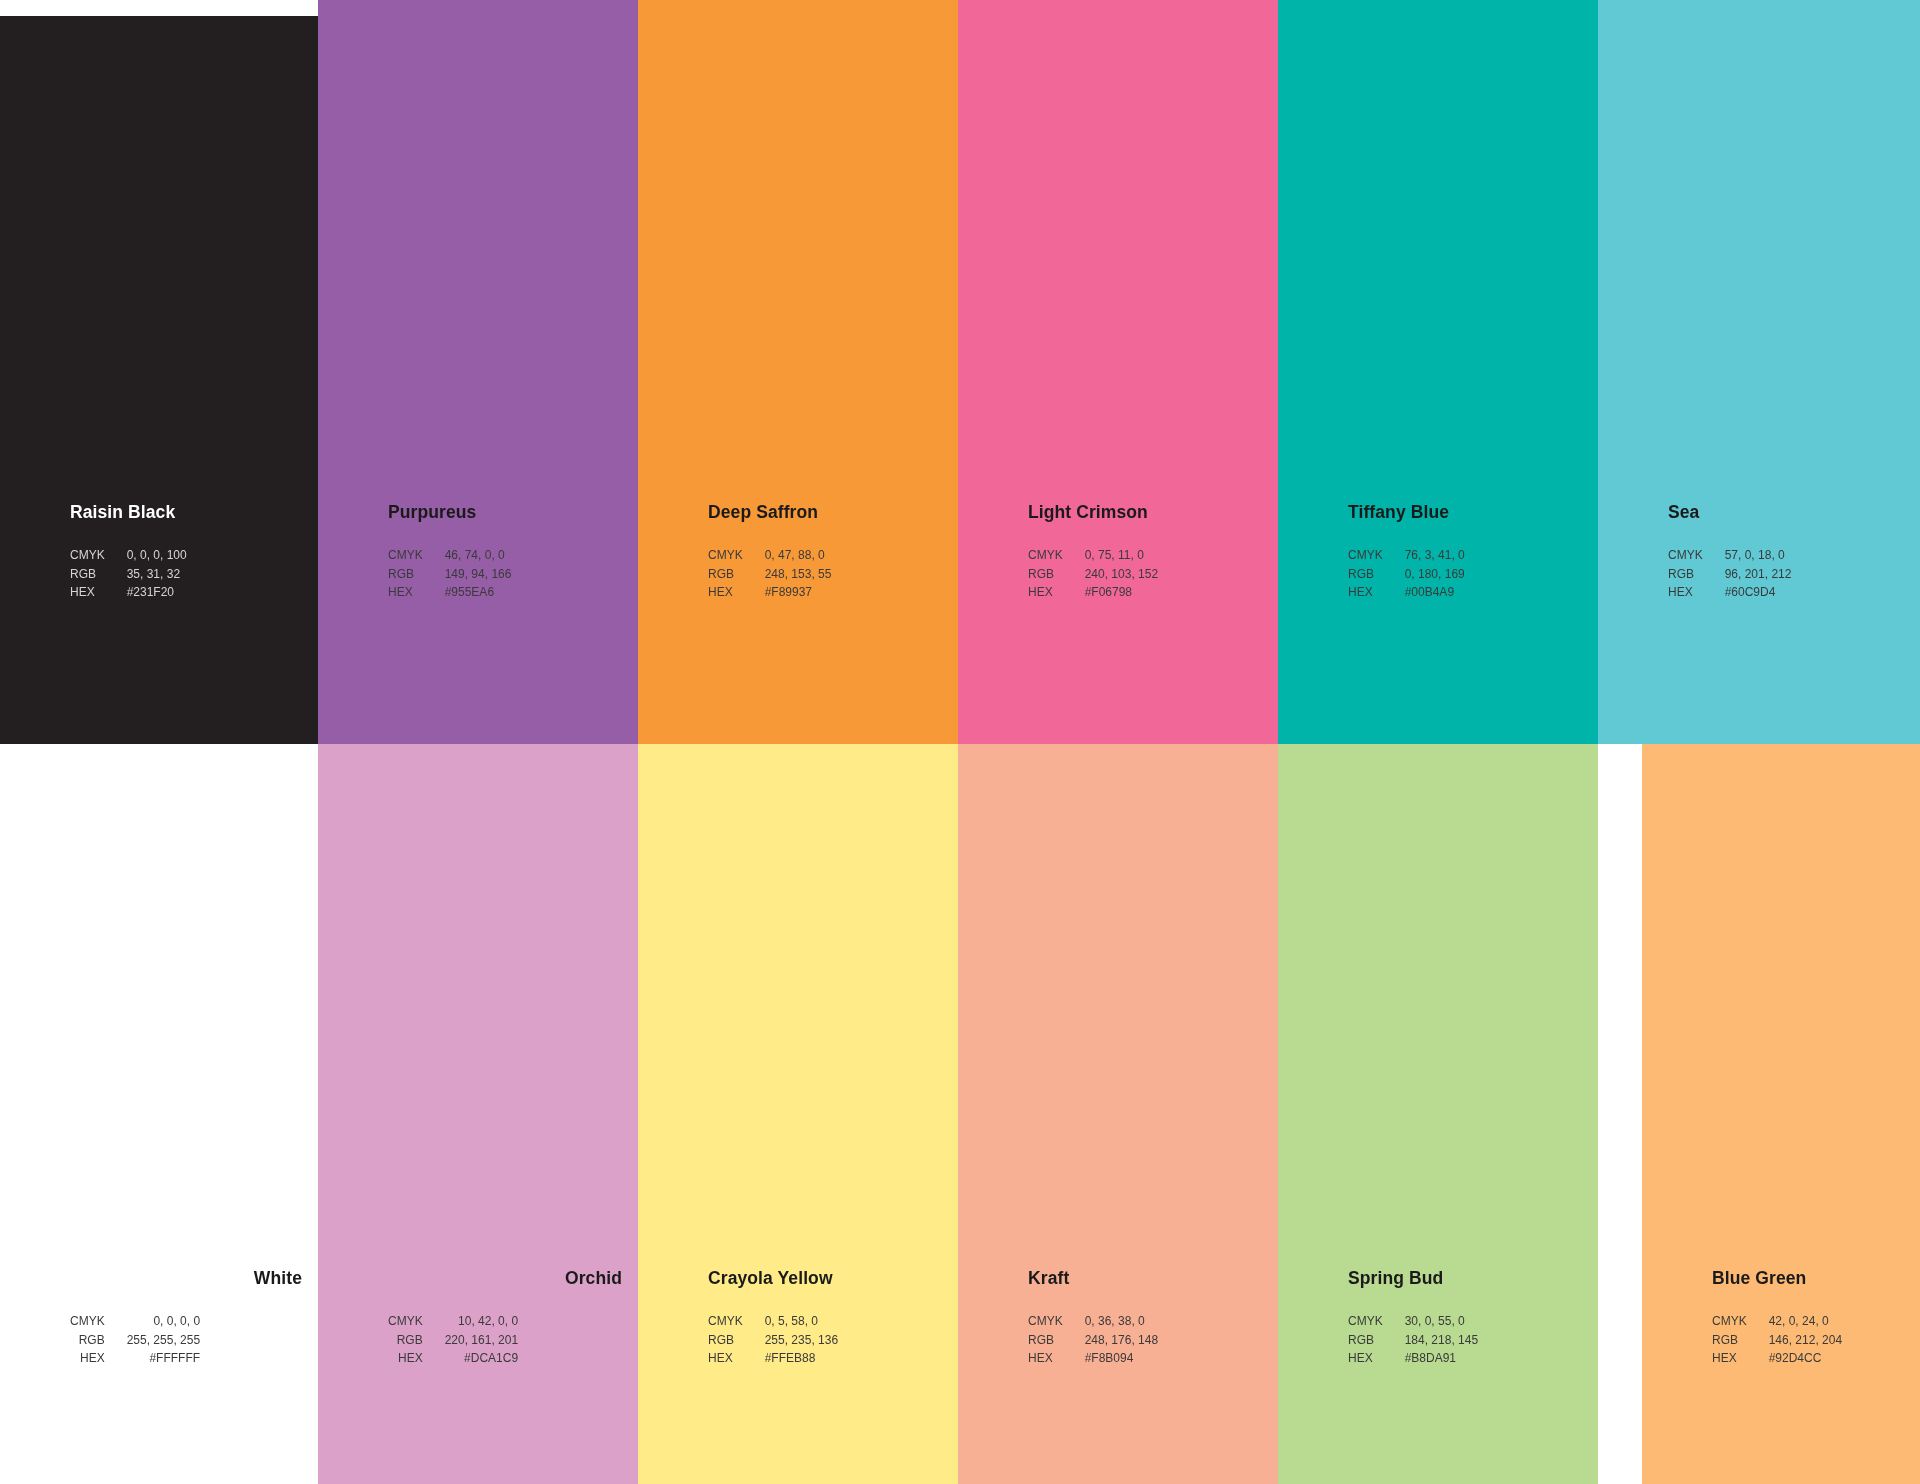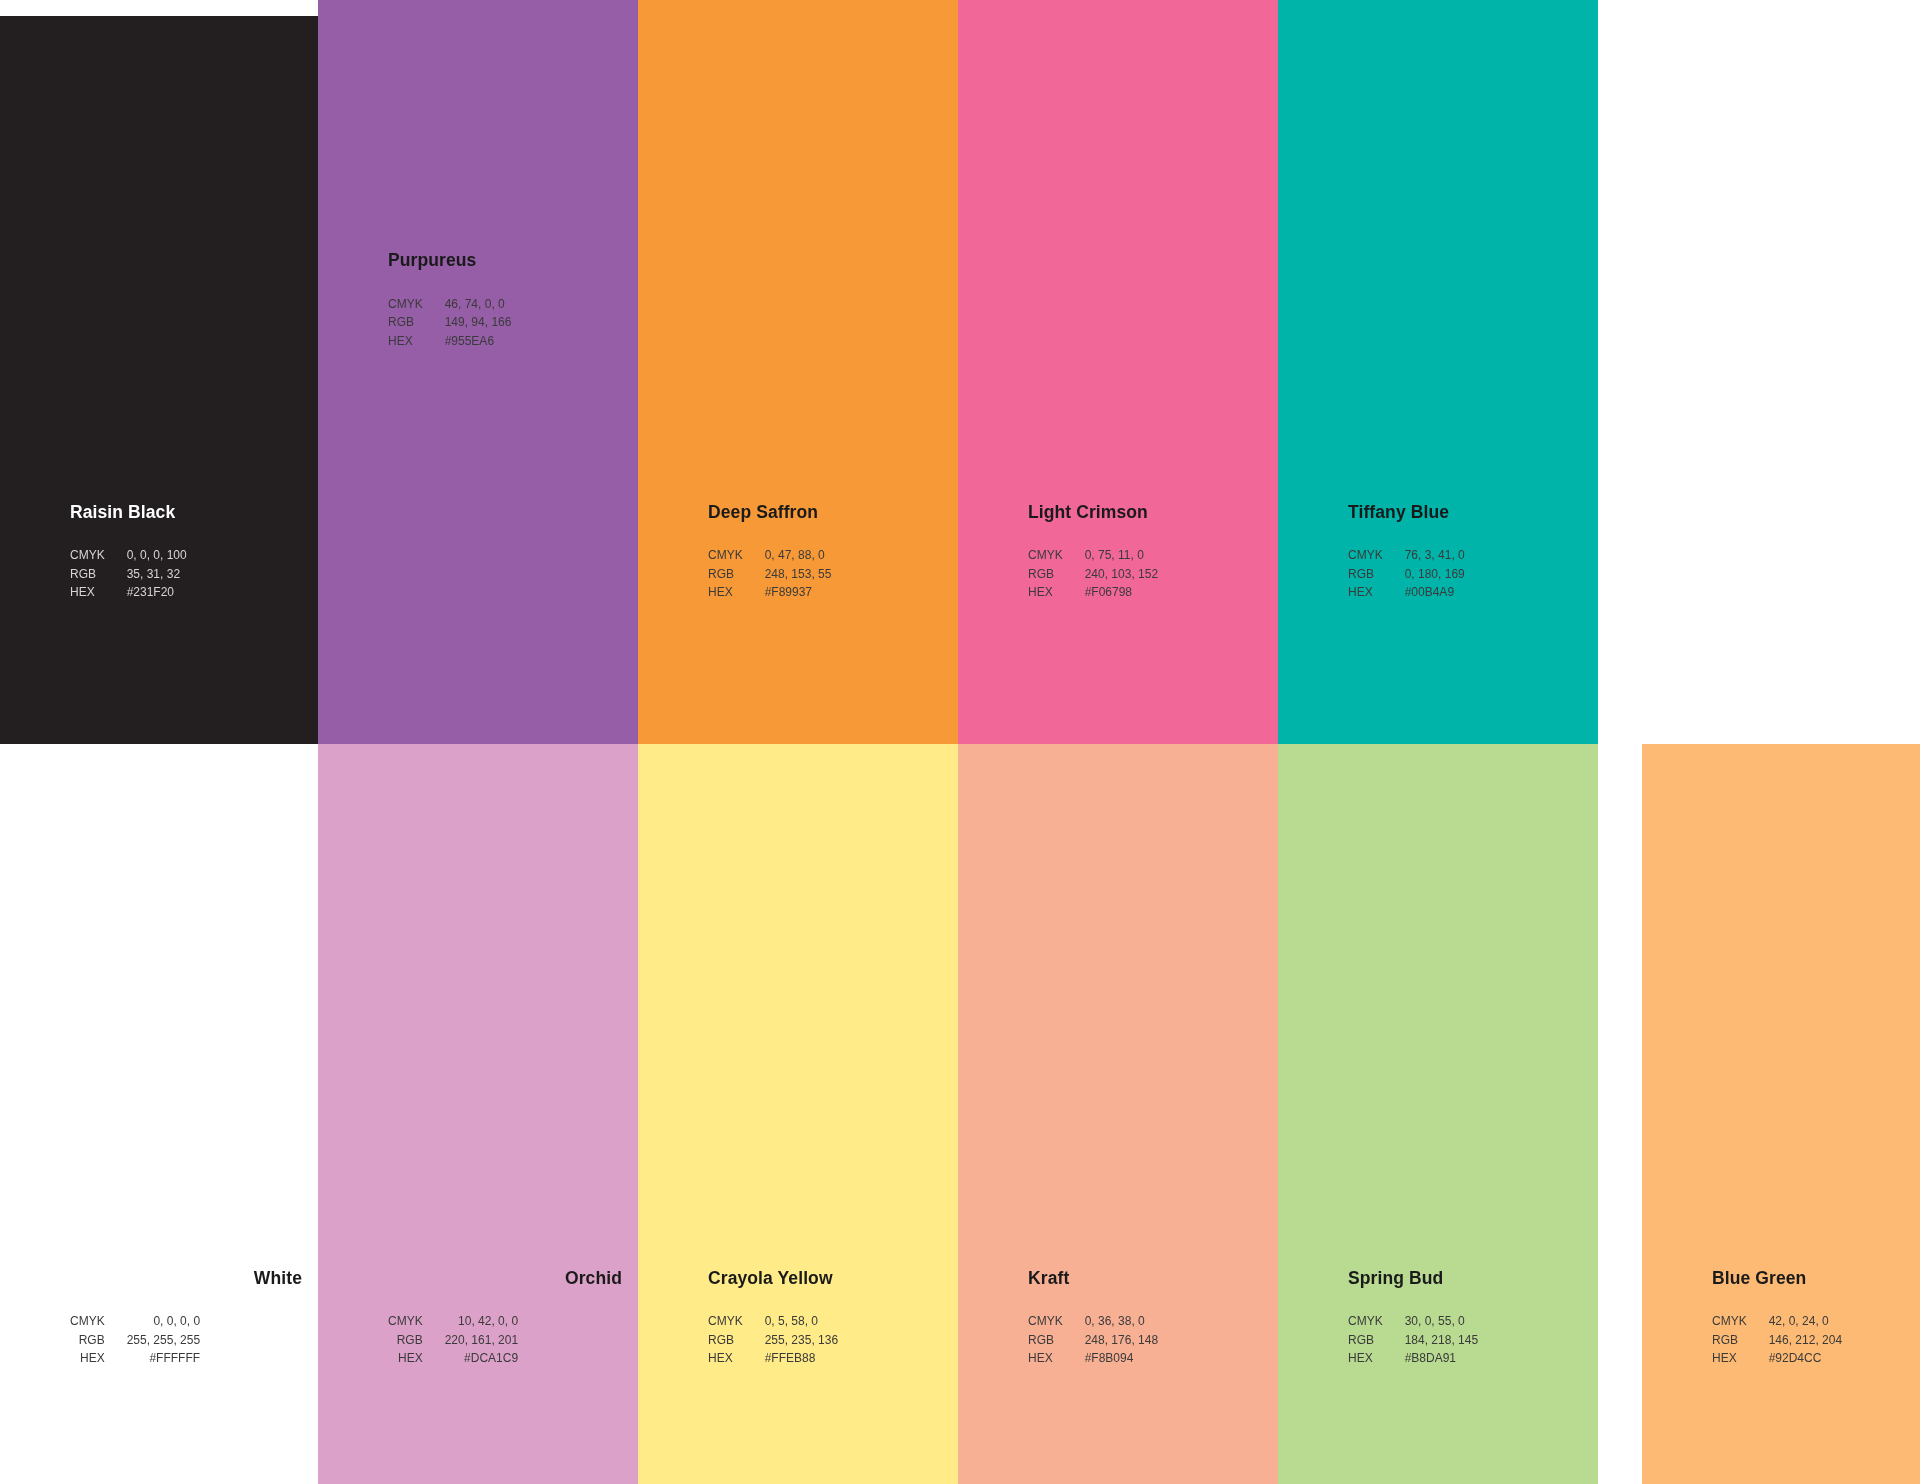--- a/index.html
+++ b/index.html
@@ -116,21 +116,21 @@
           </tr>
           <tr>
             <td class="spec-label">HEX</td>
             <td class="spec-value">#231F20</td>
           </tr>
         </tbody>
           </table>
       </div>
     </div>
 
-    <div class="swatch on-light" style="background-color: rgb(149, 94, 166); justify-content: center;">
+    <div class="swatch on-light" style="background-color: rgb(149, 94, 166);">
       <div class="swatch-info">
         <div class="swatch-name">Purpureus</div>
         <table class="spec-table">
           <tbody>
               <tr>
             <td class="spec-label">CMYK</td>
             <td class="spec-value">46, 74, 0, 0</td>
           </tr>
           <tr>
             <td class="spec-label">RGB</td>
@@ -204,20 +204,41 @@
           </tr>
           <tr>
             <td class="spec-label">HEX</td>
             <td class="spec-value">#00B4A9</td>
           </tr>
         </tbody>
           </table>
       </div>
     </div>
 
+    <div class="swatch col-last on-light" style="background-color: rgb(96, 201, 212);">
+      <div class="swatch-info">
+        <div class="swatch-name">Sea</div>
+        <table class="spec-table">
+          <tbody>
+              <tr>
+            <td class="spec-label">CMYK</td>
+            <td class="spec-value">57, 0, 18, 0</td>
+          </tr>
+          <tr>
+            <td class="spec-label">RGB</td>
+            <td class="spec-value">96, 201, 212</td>
+          </tr>
+          <tr>
+            <td class="spec-label">HEX</td>
+            <td class="spec-value">#60C9D4</td>
+          </tr>
+        </tbody>
+          </table>
+      </div>
+    </div>
 
   </div>
 
   <div class="swatch-row row-bottom">
 
     <div class="swatch col-first on-light" style="background-color: rgb(255, 255, 255); text-align: right;">
       <div class="swatch-info">
         <div class="swatch-name">White</div>
         <table class="spec-table">
           <tbody>

